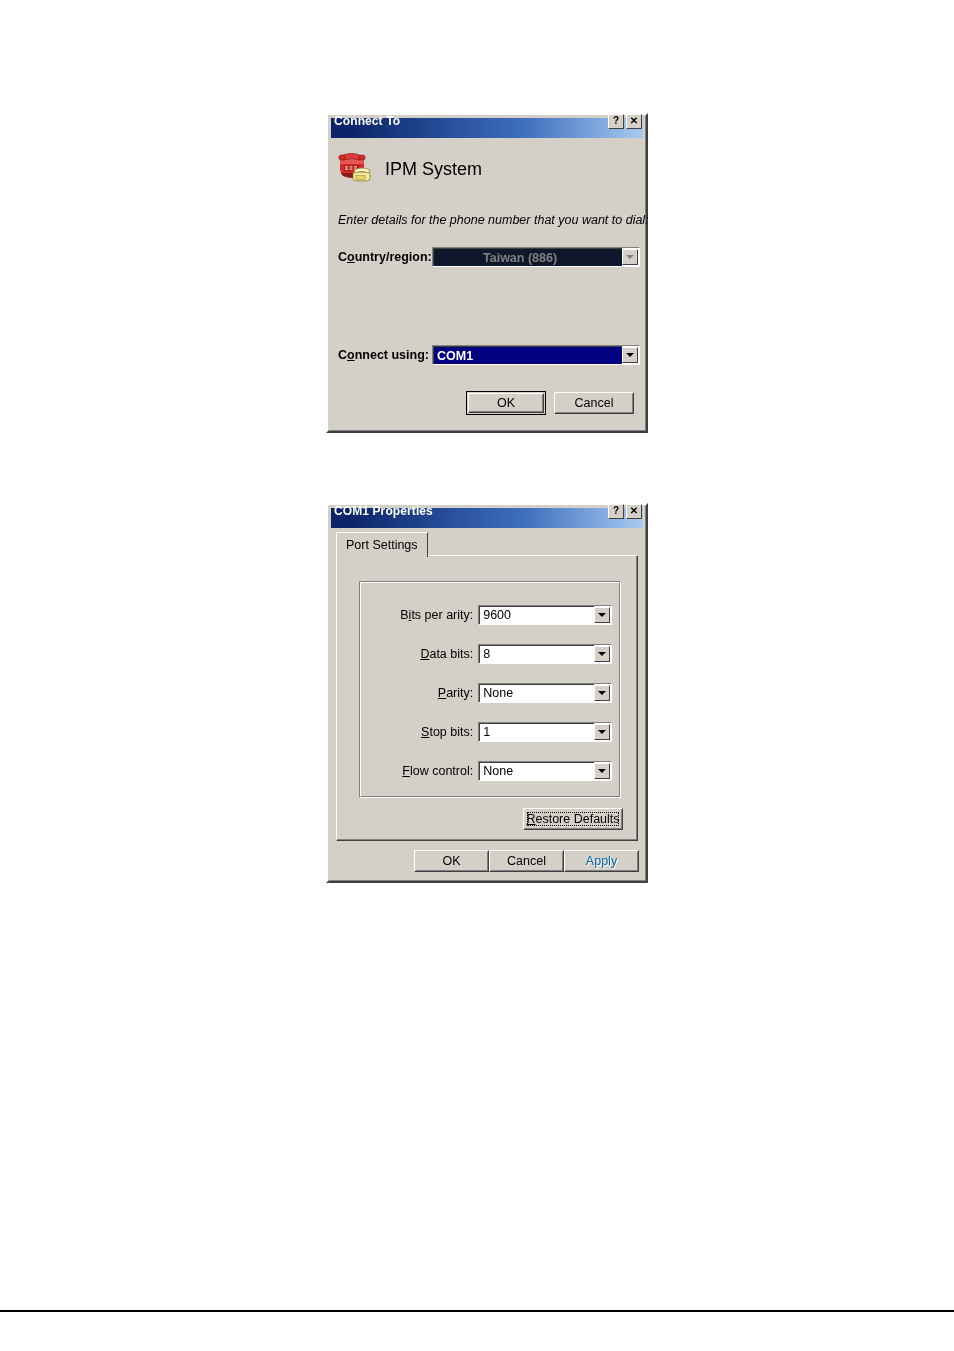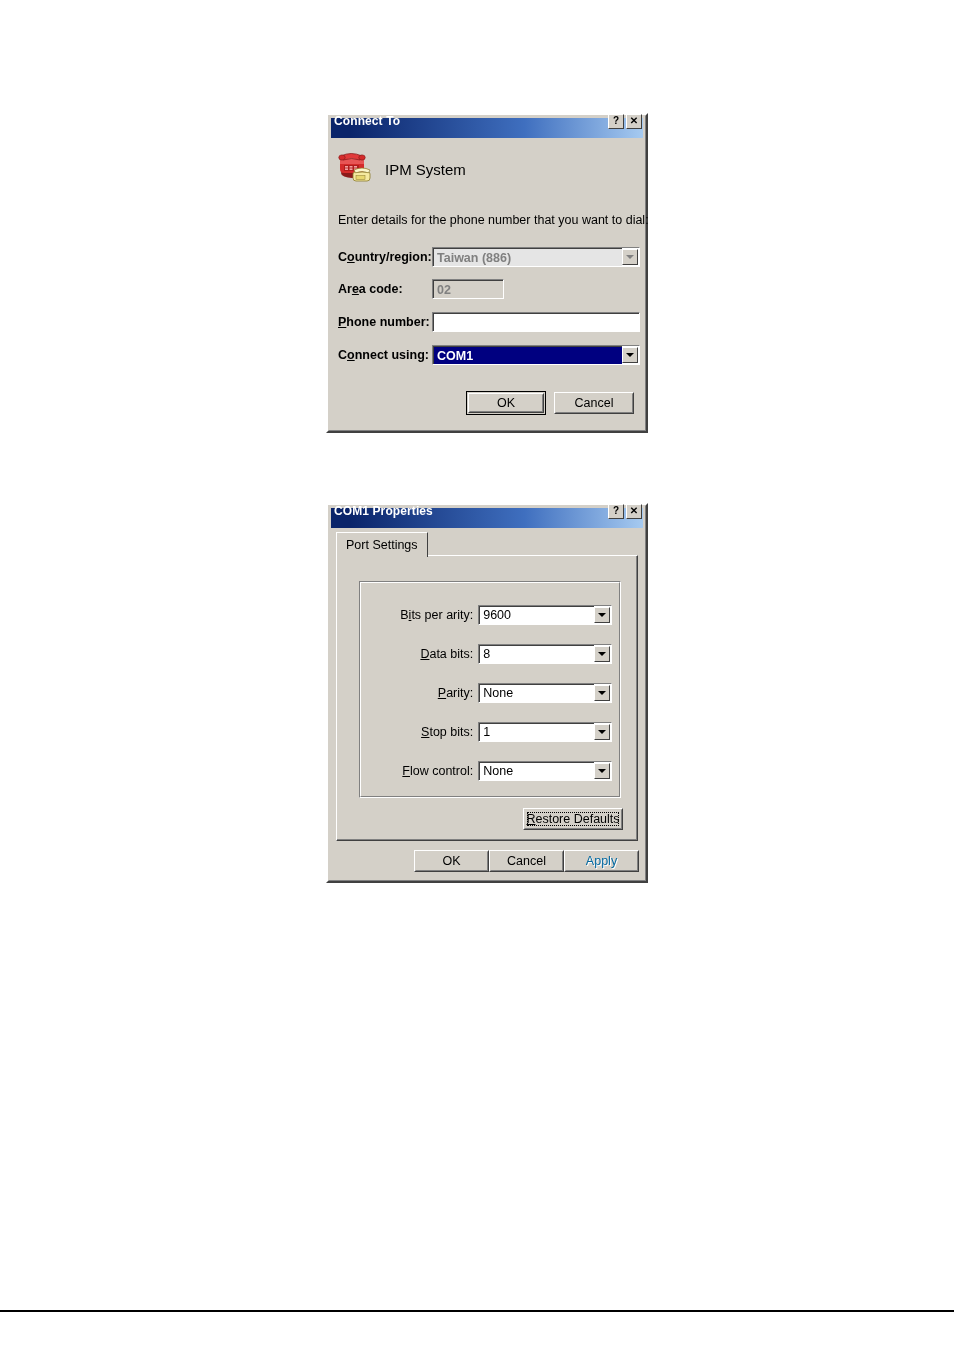--- a/index.html
+++ b/index.html
@@ -87,31 +87,32 @@
     height: 320px;
   }
   .icon-row {
     position: absolute;
     left: 10px;
     top: 36px;
     display: flex;
     align-items: center;
   }
   .icon-label {
-    font-size: 15px;
+    font-size: 18px;
     color: #000000;
     margin-left: 11px;
   }
   .instruction {
     position: absolute;
     left: 10px;
     top: 98px;
     font-size: 12.5px;
     color: #000000;
     white-space: nowrap;
+    font-style: italic;
   }
 
   .field-row {
     position: absolute;
     left: 10px;
     height: 20px;
     display: flex;
     align-items: center;
     font-weight: bold;
   }
@@ -168,21 +169,21 @@
   }
   .arrow {
     width: 0; height: 0;
     border-left: 4px solid transparent;
     border-right: 4px solid transparent;
     border-top: 4px solid #000000;
   }
   .arrow.disabled { border-top-color: #808080; }
 
   
-  .combo.disabled .combo-inner { background: #e5e5e5; }
+  .combo.disabled .combo-inner { background: #0f172a; padding-left: 46px; }
   .combo.disabled .combo-value { color: #808080; }
 
   
   .combo.selected .combo-inner { background: #000080; text-align: right; }
   .combo.selected .combo-value { color: #ffffff; }
 
   
   .textfield {
     height: 20px;
     box-sizing: border-box;
@@ -420,41 +421,21 @@
     <div class="combo disabled" style="width:208px;">
       <div class="combo-inner">
         <span class="combo-value">Taiwan (886)</span>
       </div>
       <div class="combo-btn">
           <span class="arrow disabled"></span>
         </div>
     </div>
   </div>
 
-  <div class="field-row" style="top:164px; width:302px;">
-    <div class="field-label">
-      <span>Ar</span><u>e</u><span>a code:</span>
-    </div>
-    <div class="textfield disabled" style="width:72px;">
-      <div class="textfield-inner">
-        <span class="tf-value">02</span>
-      </div>
-    </div>
-  </div>
-
-  <div class="field-row" style="top:197px; width:302px;">
-    <div class="field-label">
-      <span></span><u>P</u><span>hone number:</span>
-    </div>
-    <div class="textfield" style="width:208px;">
-      <div class="textfield-inner">
-        <span class="tf-value"></span>
-      </div>
-    </div>
-  </div>
+
 
   <div class="field-row" style="top:230px; width:302px;">
     <div class="field-label">
       <span>C</span><u>o</u><span>nnect using:</span>
     </div>
     <div class="combo selected" style="width:208px;">
       <div class="combo-inner">
         <span class="combo-value">COM1</span>
       </div>
       <div class="combo-btn">

